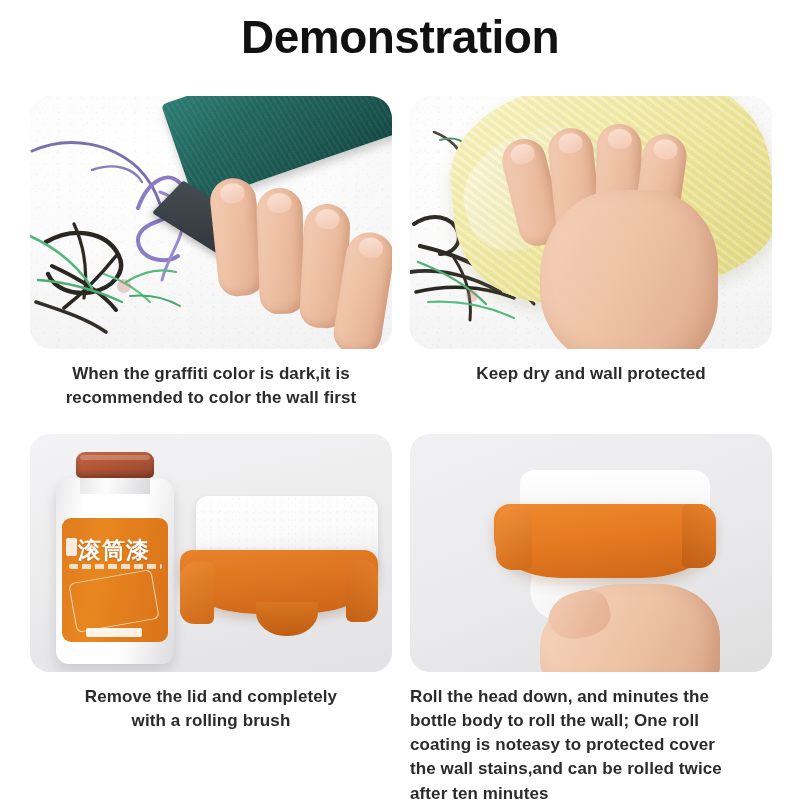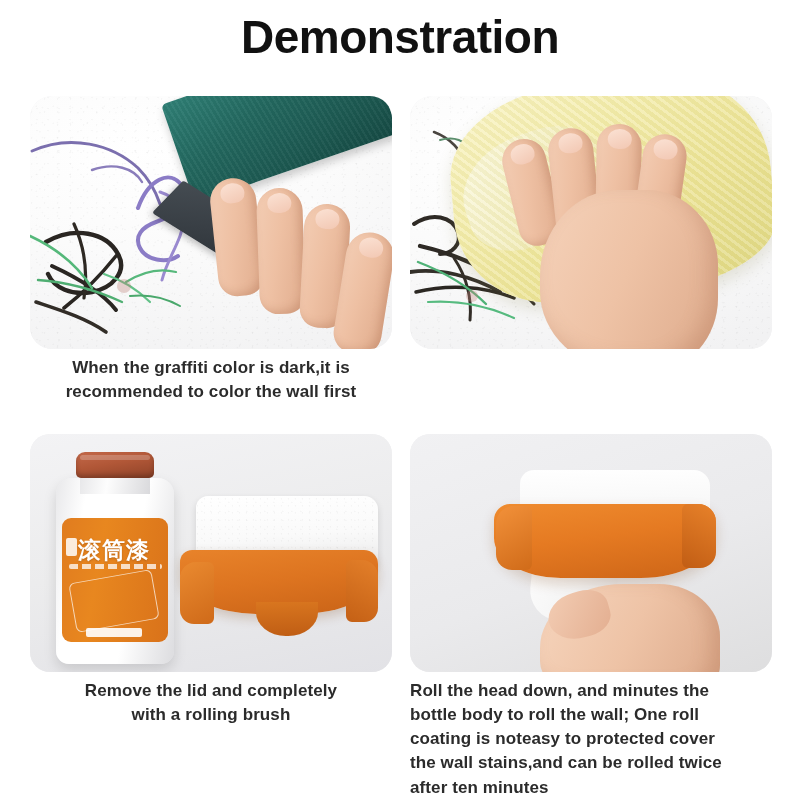--- a/index.html
+++ b/index.html
@@ -57,21 +57,21 @@
     position: relative;
     width: 362px;
     height: 253px;
     border-radius: 22px;
     overflow: hidden;
     background: #f0f0f2;
   }
   .step-row.row-2 .photo { height: 238px; border-radius: 20px; }
 
   .caption {
-    margin-top: 7px;
+    margin-top: 13px;
     font-size: 17px;
     font-weight: 700;
     color: #2b2b2b;
     line-height: 1.42;
     letter-spacing: 0.1px;
   }
   .caption.center { text-align: center; }
   .caption.left   { text-align: left; }
 
   
@@ -473,20 +473,23 @@
             <div class="finger" style="left:90px; top:-8px; width:45px; height:118px; transform:rotate(1deg);">
               <div class="nail"></div>
             </div>
             <div class="finger" style="left:132px;top:2px;  width:44px; height:110px; transform:rotate(8deg);">
               <div class="nail"></div>
             </div>
             <div class="palm"></div>
           </div>
         </div>
 
+        <div class="caption center">
+          <div>Keep dry and wall protected</div>
+        </div>
       </div>
     </div>
 
     <div class="step-row row-2">
 
       <div class="step col-1">
         <div class="photo">
           <div class="studio-bg"></div>
 
           <div class="bottle">

